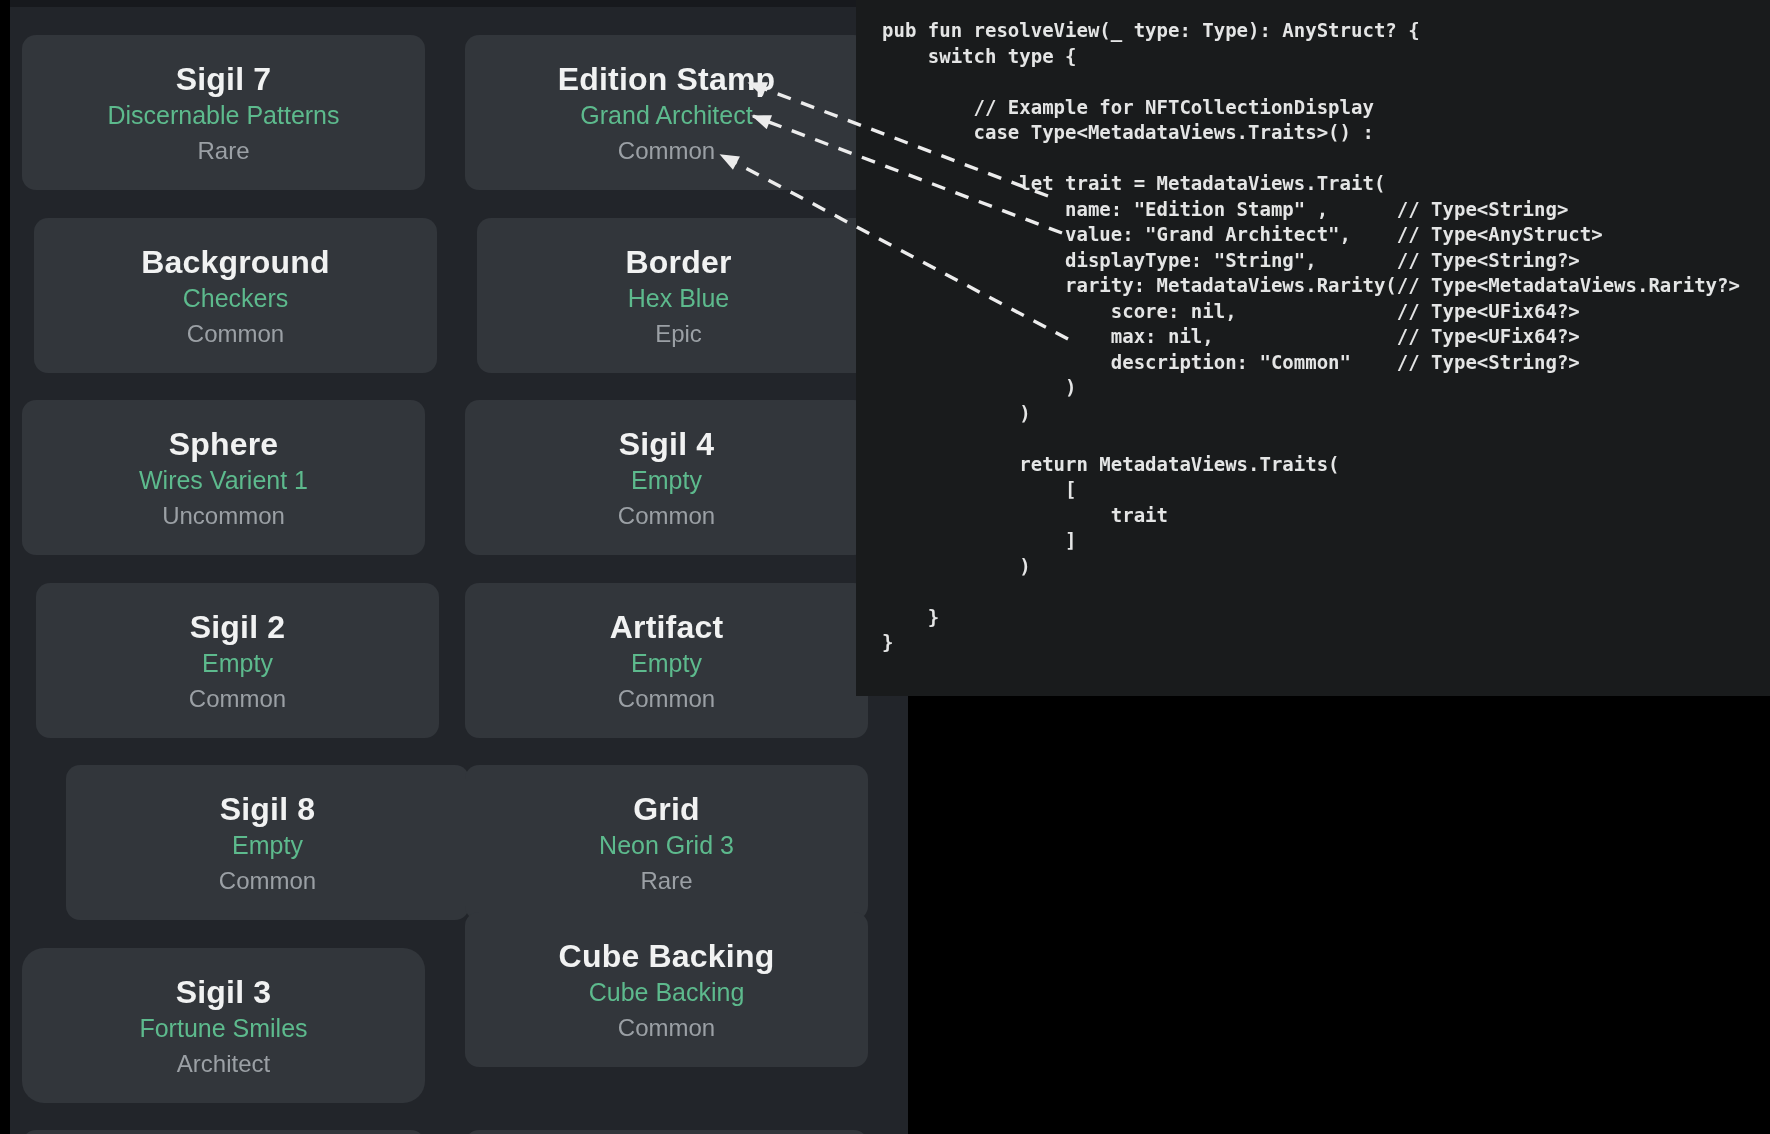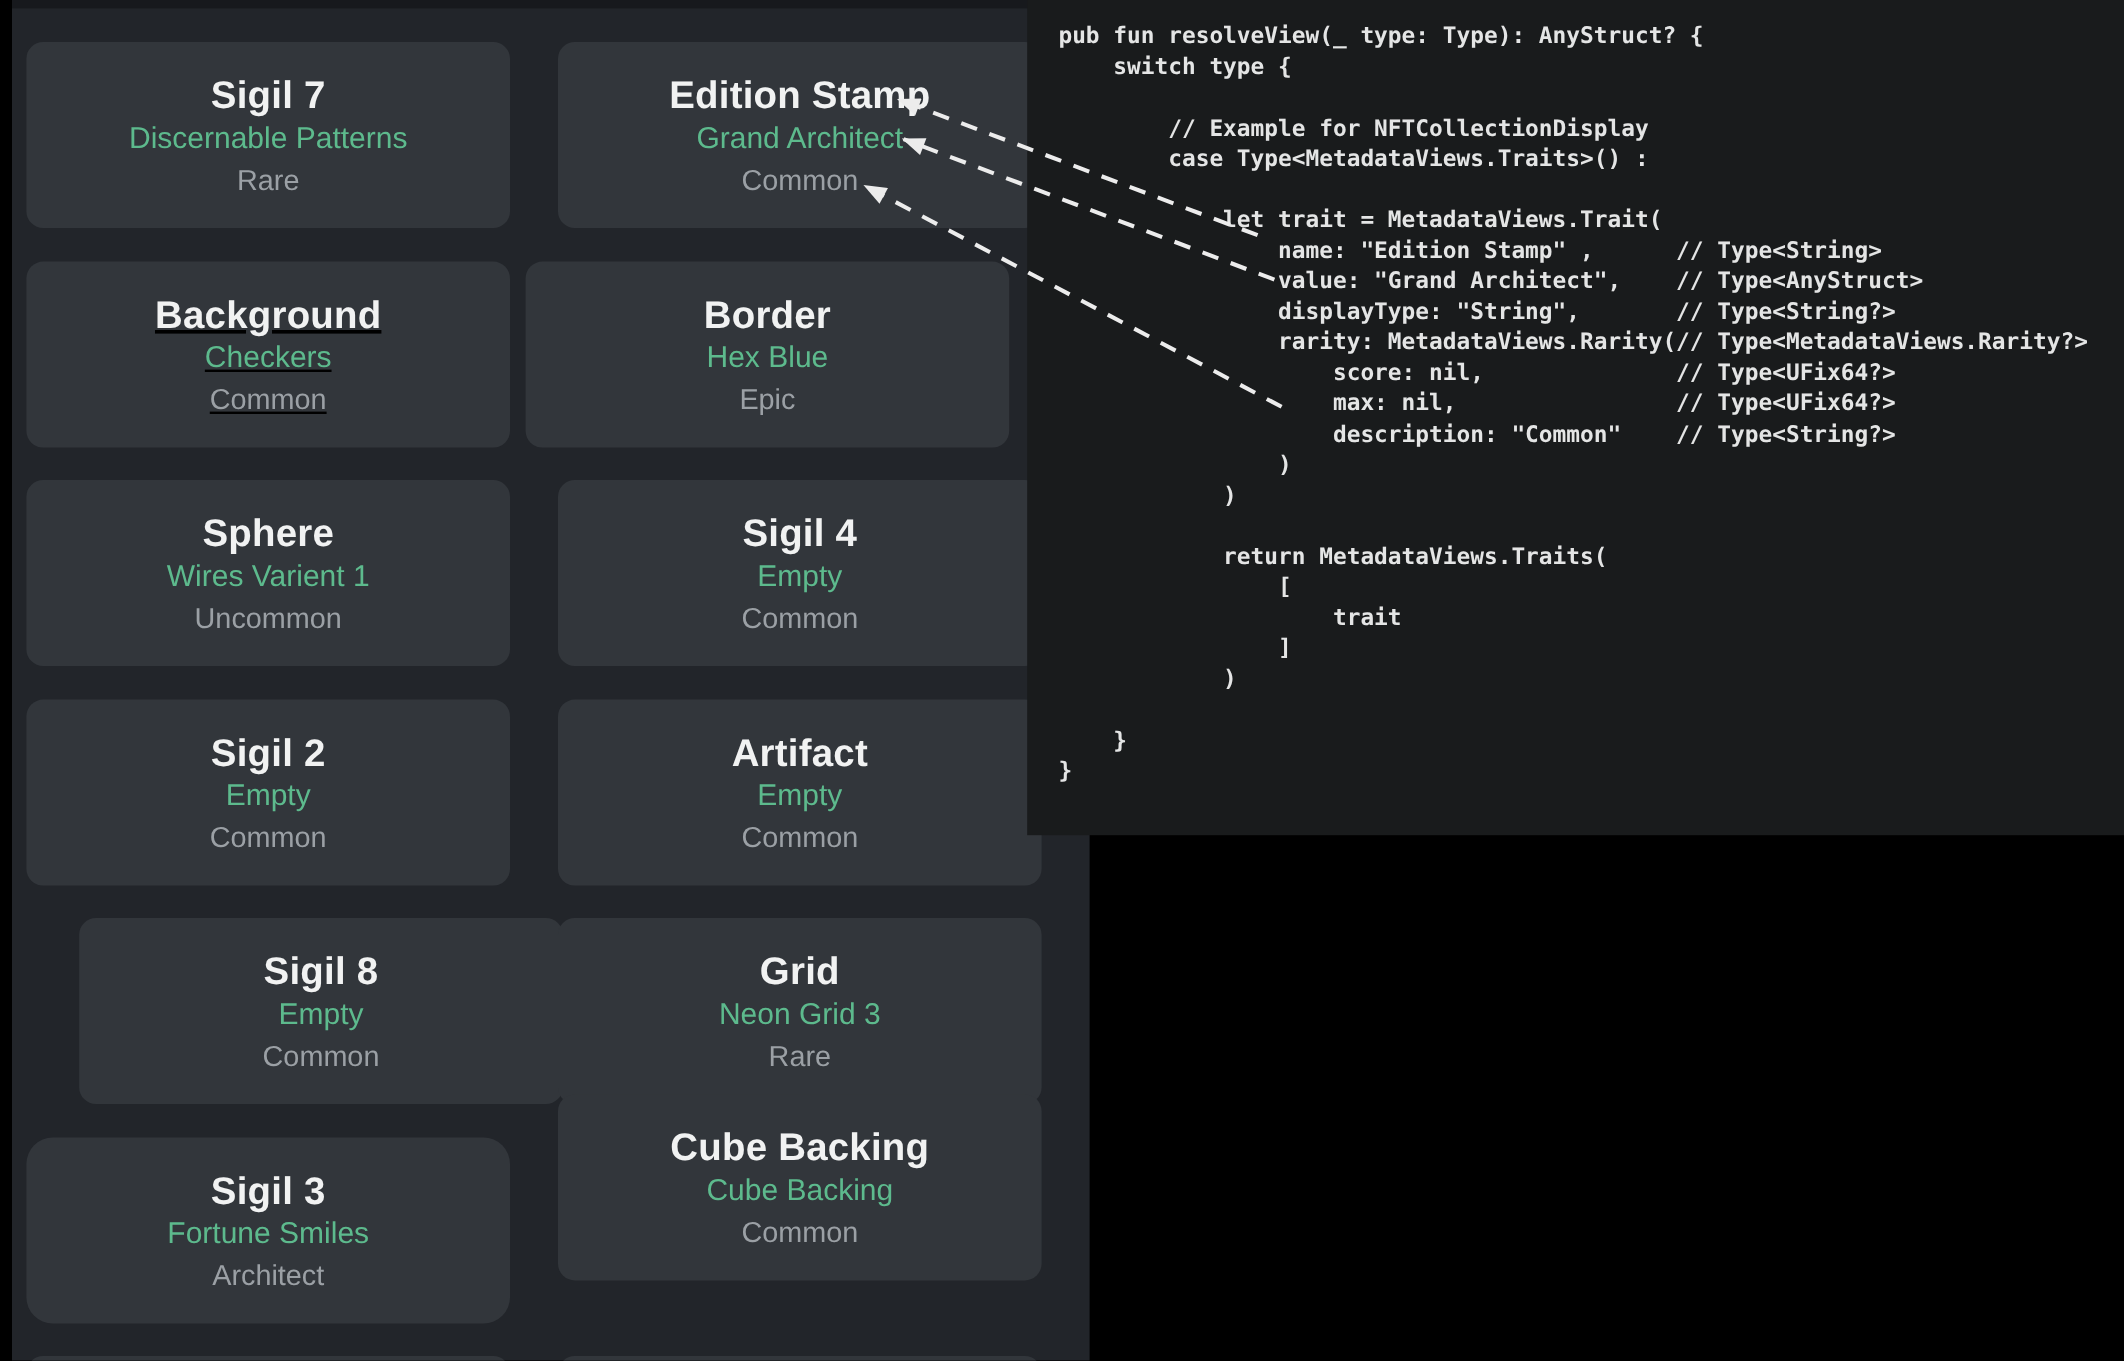--- a/index.html
+++ b/index.html
@@ -68,41 +68,41 @@
       <div class="card" style="left: 22px; top: 35px;">
     <div class="card-title">Sigil 7</div>
     <div class="card-value">Discernable Patterns</div>
     <div class="card-rarity">Rare</div>
   </div>
       <div class="card" style="left: 465px; top: 35px;">
     <div class="card-title">Edition Stamp</div>
     <div class="card-value">Grand Architect</div>
     <div class="card-rarity">Common</div>
   </div>
-      <div class="card" style="left: 22px; top: 218px; text-decoration: underline;">
+      <div class="card" style="left: 34px; top: 218px;">
     <div class="card-title">Background</div>
     <div class="card-value">Checkers</div>
     <div class="card-rarity">Common</div>
   </div>
-      <div class="card" style="left: 438px; top: 218px;">
+      <div class="card" style="left: 477px; top: 218px;">
     <div class="card-title">Border</div>
     <div class="card-value">Hex Blue</div>
     <div class="card-rarity">Epic</div>
   </div>
       <div class="card" style="left: 22px; top: 400px;">
     <div class="card-title">Sphere</div>
     <div class="card-value">Wires Varient 1</div>
     <div class="card-rarity">Uncommon</div>
   </div>
       <div class="card" style="left: 465px; top: 400px;">
     <div class="card-title">Sigil 4</div>
     <div class="card-value">Empty</div>
     <div class="card-rarity">Common</div>
   </div>
-      <div class="card" style="left: 22px; top: 583px;">
+      <div class="card" style="left: 36px; top: 583px;">
     <div class="card-title">Sigil 2</div>
     <div class="card-value">Empty</div>
     <div class="card-rarity">Common</div>
   </div>
       <div class="card" style="left: 465px; top: 583px;">
     <div class="card-title">Artifact</div>
     <div class="card-value">Empty</div>
     <div class="card-rarity">Common</div>
   </div>
       <div class="card" style="left: 22px; top: 765px; margin-left: 44px;">

